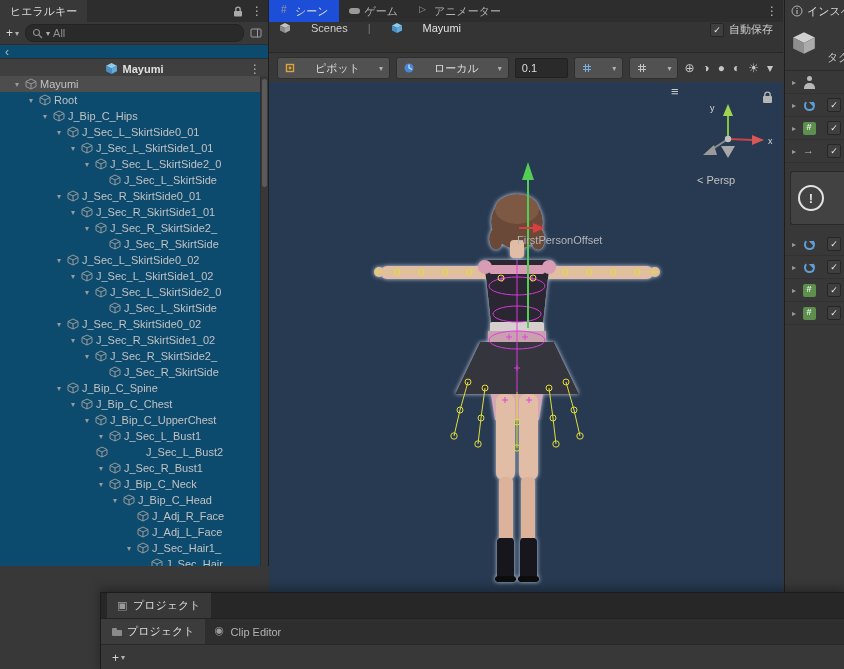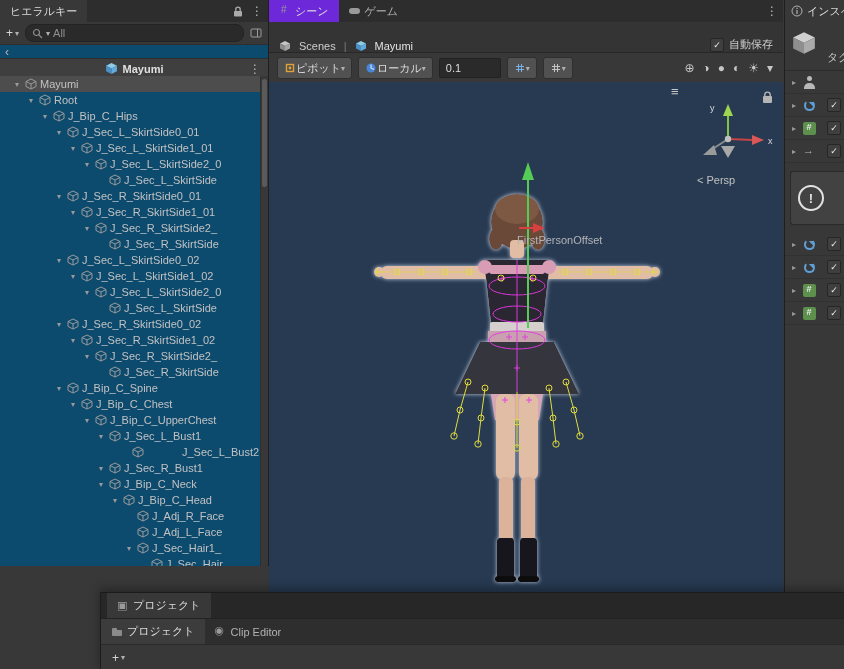--- a/index.html
+++ b/index.html
@@ -36,28 +36,28 @@
   .tree-row.selected{background:#4d4d4d;}
   .fold{width:10px;flex:none;text-align:center;color:#9a9a9a;font-size:8px;}
   .leaf .fold{visibility:hidden;}
   .obj-icon{display:flex;align-items:center;flex:none;}
   .tree-label{color:#c2c2c2;}
   .hier-scroll{position:absolute;right:0;top:76px;bottom:0;width:7px;background:#383838;border-left:1px solid #2f2f2f;}
   .hier-scroll .thumb{position:absolute;left:1px;top:3px;width:5px;height:108px;background:#5a5a5a;border-radius:3px;}
 
   
   .center{position:absolute;left:269px;top:0;width:514px;height:669px;}
-  .center .tab.active{background:#6d28d9;}
-  .crumbbar{height:30px;background:#343434;border-bottom:1px solid #282828;display:flex;align-items:flex-end;gap:8px;padding:0 10px;}
+  .center .tab.active{background:#1d4ed8;}
+  .crumbbar{height:30px;background:#343434;border-bottom:1px solid #282828;display:flex;align-items:flex-start;gap:20px;padding:0 10px;}
   .crumb{color:#cfcfcf;}
   .crumb-active{color:#e2e2e2;}
   .crumb-sep{color:#7a7a7a;}
   .autosave{margin-left:auto;display:flex;align-items:center;gap:5px;color:#cfcfcf;}
   .scene-toolbar{height:30px;background:#383838;border-bottom:1px solid #232323;display:flex;align-items:center;gap:6px;padding:0 8px;}
-  .tool-btn{height:20px;background:#515151;border:1px solid #2f2f2f;border-radius:3px;display:flex;align-items:center;gap:0;padding:0 6px;color:#dcdcdc;white-space:nowrap;}
+  .tool-btn{height:20px;background:#515151;border:1px solid #2f2f2f;border-radius:3px;display:flex;align-items:center;gap:19px;padding:0 6px;color:#dcdcdc;white-space:nowrap;}
   .num-field{width:48px;height:18px;background:#2a2a2a;border:1px solid #212121;border-radius:2px;display:flex;align-items:center;padding:0 6px;color:#dcdcdc;}
   .toggles{margin-left:auto;display:flex;align-items:center;gap:8px;padding-right:2px;}
   .toggle-btn{background:none;border:none;color:#c6c6c6;font-size:12px;padding:0;display:flex;align-items:center;font-family:inherit;}
   .viewport{position:absolute;left:0;top:82px;width:514px;height:587px;background:#273a51;overflow:hidden;}
   .overlay-menu{position:absolute;left:402px;top:2px;color:#c8c8c8;font-size:13px;}
   .scene-svg{position:absolute;left:0;top:0;}
   .scene-label{fill:#b3b3b8;font-size:11px;}
   .axis-label{fill:#d8d8d8;font-size:9px;}
   .persp-label{fill:#c2c2c2;font-size:11px;}
 
@@ -407,21 +407,21 @@
           <span class="fold">▾</span>
           <span class="obj-icon">
             <svg width="12" height="12" viewBox="0 0 12 12">
               <path d="M6 1 L11 3.5 L11 8.5 L6 11 L1 8.5 L1 3.5 Z" fill="none" stroke="#9a9a9a"></path>
               <path d="M1 3.5 L6 6 L11 3.5 M6 6 L6 11" fill="none" stroke="#9a9a9a"></path>
             </svg>
           </span>
           <span class="tree-label">J_Sec_L_Bust1</span>
         </div>
 
-        <div class="tree-row leaf" style="padding-left: 84px; gap: 38px;">
+        <div class="tree-row leaf" style="padding-left: 48px; gap: 38px;">
           <span class="fold">▾</span>
           <span class="obj-icon">
             <svg width="12" height="12" viewBox="0 0 12 12">
               <path d="M6 1 L11 3.5 L11 8.5 L6 11 L1 8.5 L1 3.5 Z" fill="none" stroke="#9a9a9a"></path>
               <path d="M1 3.5 L6 6 L11 3.5 M6 6 L6 11" fill="none" stroke="#9a9a9a"></path>
             </svg>
           </span>
           <span class="tree-label">J_Sec_L_Bust2</span>
         </div>
 
@@ -515,20 +515,24 @@
           <div class="tab active ic-hash">
             <span class="tab-ic"></span>
             <span class="tab-label">シーン</span>
           </div>
 
           <div class="tab ic-gamepad">
             <span class="tab-ic"></span>
             <span class="tab-label">ゲーム</span>
           </div>
 
+          <div class="tab ic-animator">
+            <span class="tab-ic"></span>
+            <span class="tab-label">アニメーター</span>
+          </div>
         </div>
       <div class="strip-spacer"></div>
       <span class="kebab">⋮</span>
     </div>
 
     <div class="crumbbar">
       <span class="obj-icon">
         <svg width="12" height="12" viewBox="0 0 12 12">
             <path d="M6 1 L11 3.5 L6 6 L1 3.5 Z" fill="#c4c4c4"></path>
             <path d="M1 3.5 L6 6 L6 11 L1 8.5 Z" fill="#8a8a8a"></path>

